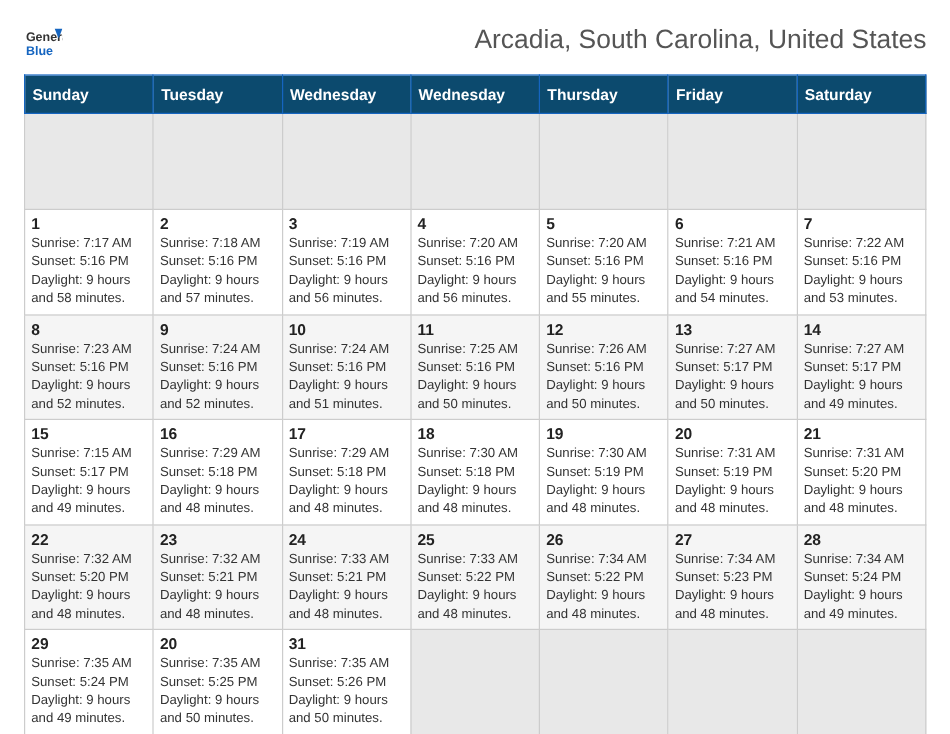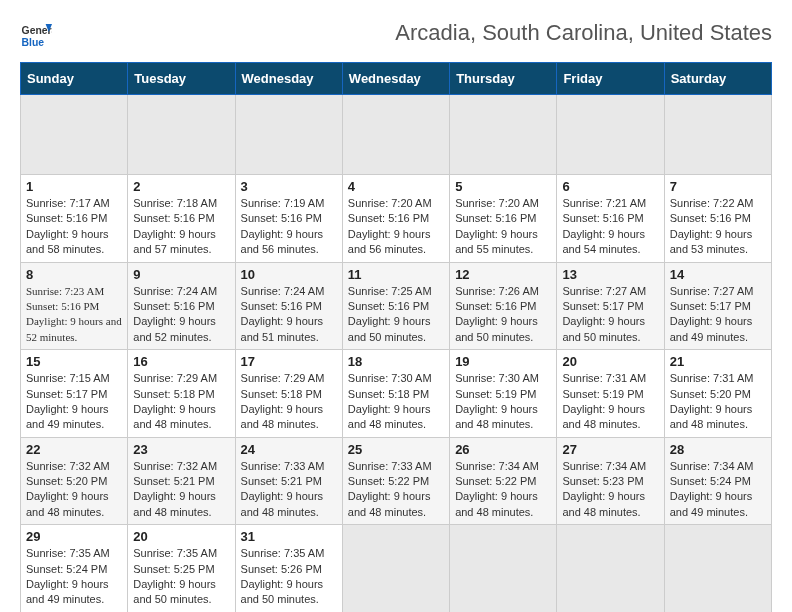--- a/index.html
+++ b/index.html
@@ -159,21 +159,21 @@
         <td>
           <span class="day-number">7</span>
           <div class="day-detail" style="white-space: pre-line;">Sunrise: 7:22 AM
 Sunset: 5:16 PM
 Daylight: 9 hours and 53 minutes.</div>
         </td>
       </tr>
       <tr>
         <td>
           <span class="day-number">8</span>
-          <div class="day-detail" style="white-space: pre-line; font-family: Liberation Serif, serif;">Sunrise: 7:23 AM
+          <div class="day-detail" style="white-space: pre-line;">Sunrise: 7:23 AM
 Sunset: 5:16 PM
 Daylight: 9 hours and 52 minutes.</div>
         </td>
         <td>
           <span class="day-number">9</span>
           <div class="day-detail" style="white-space: pre-line;">Sunrise: 7:24 AM
 Sunset: 5:16 PM
 Daylight: 9 hours and 52 minutes.</div>
         </td>
         <td>

